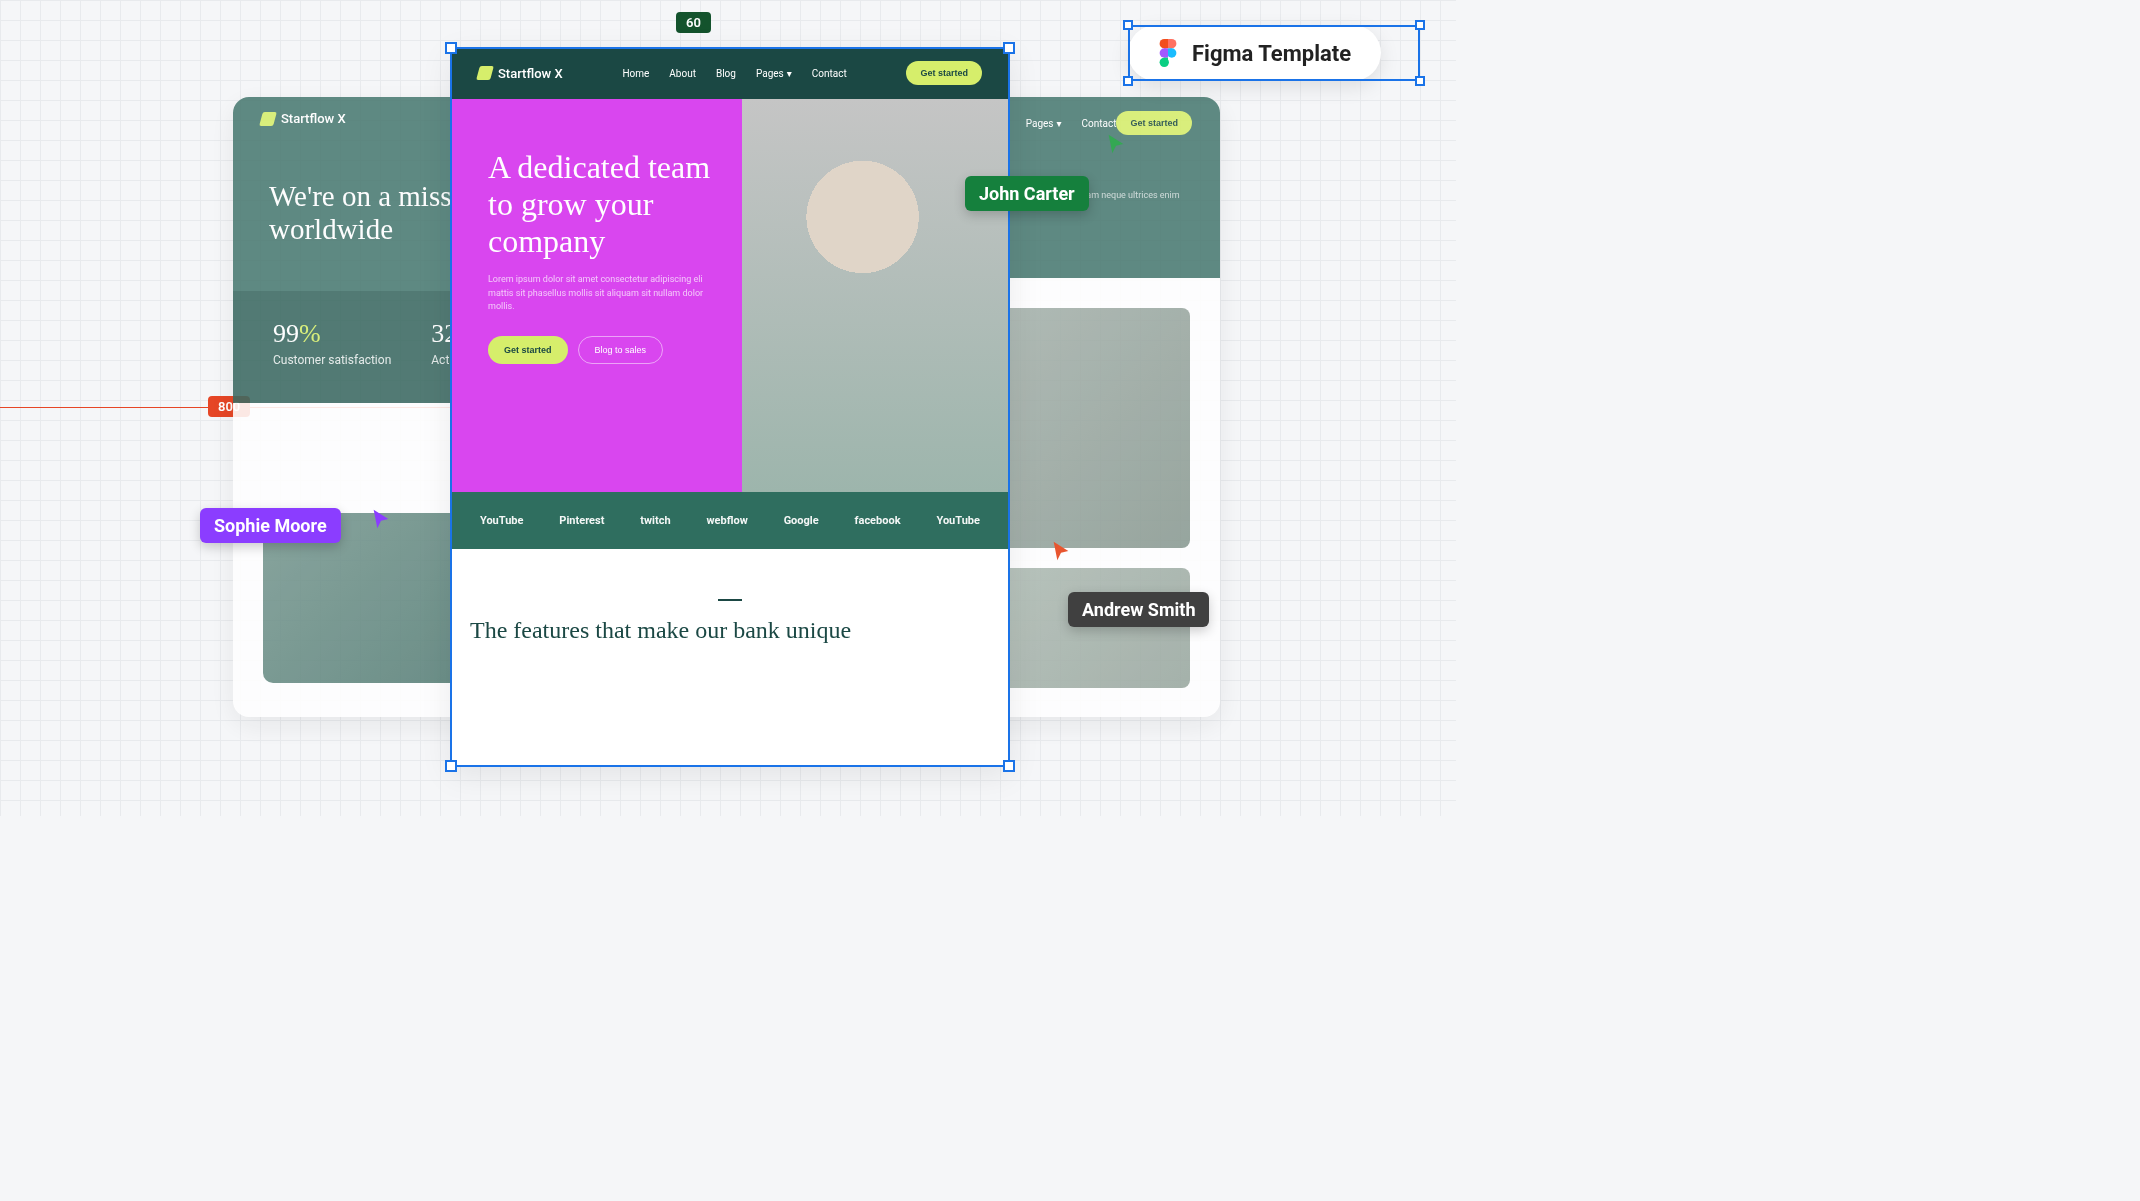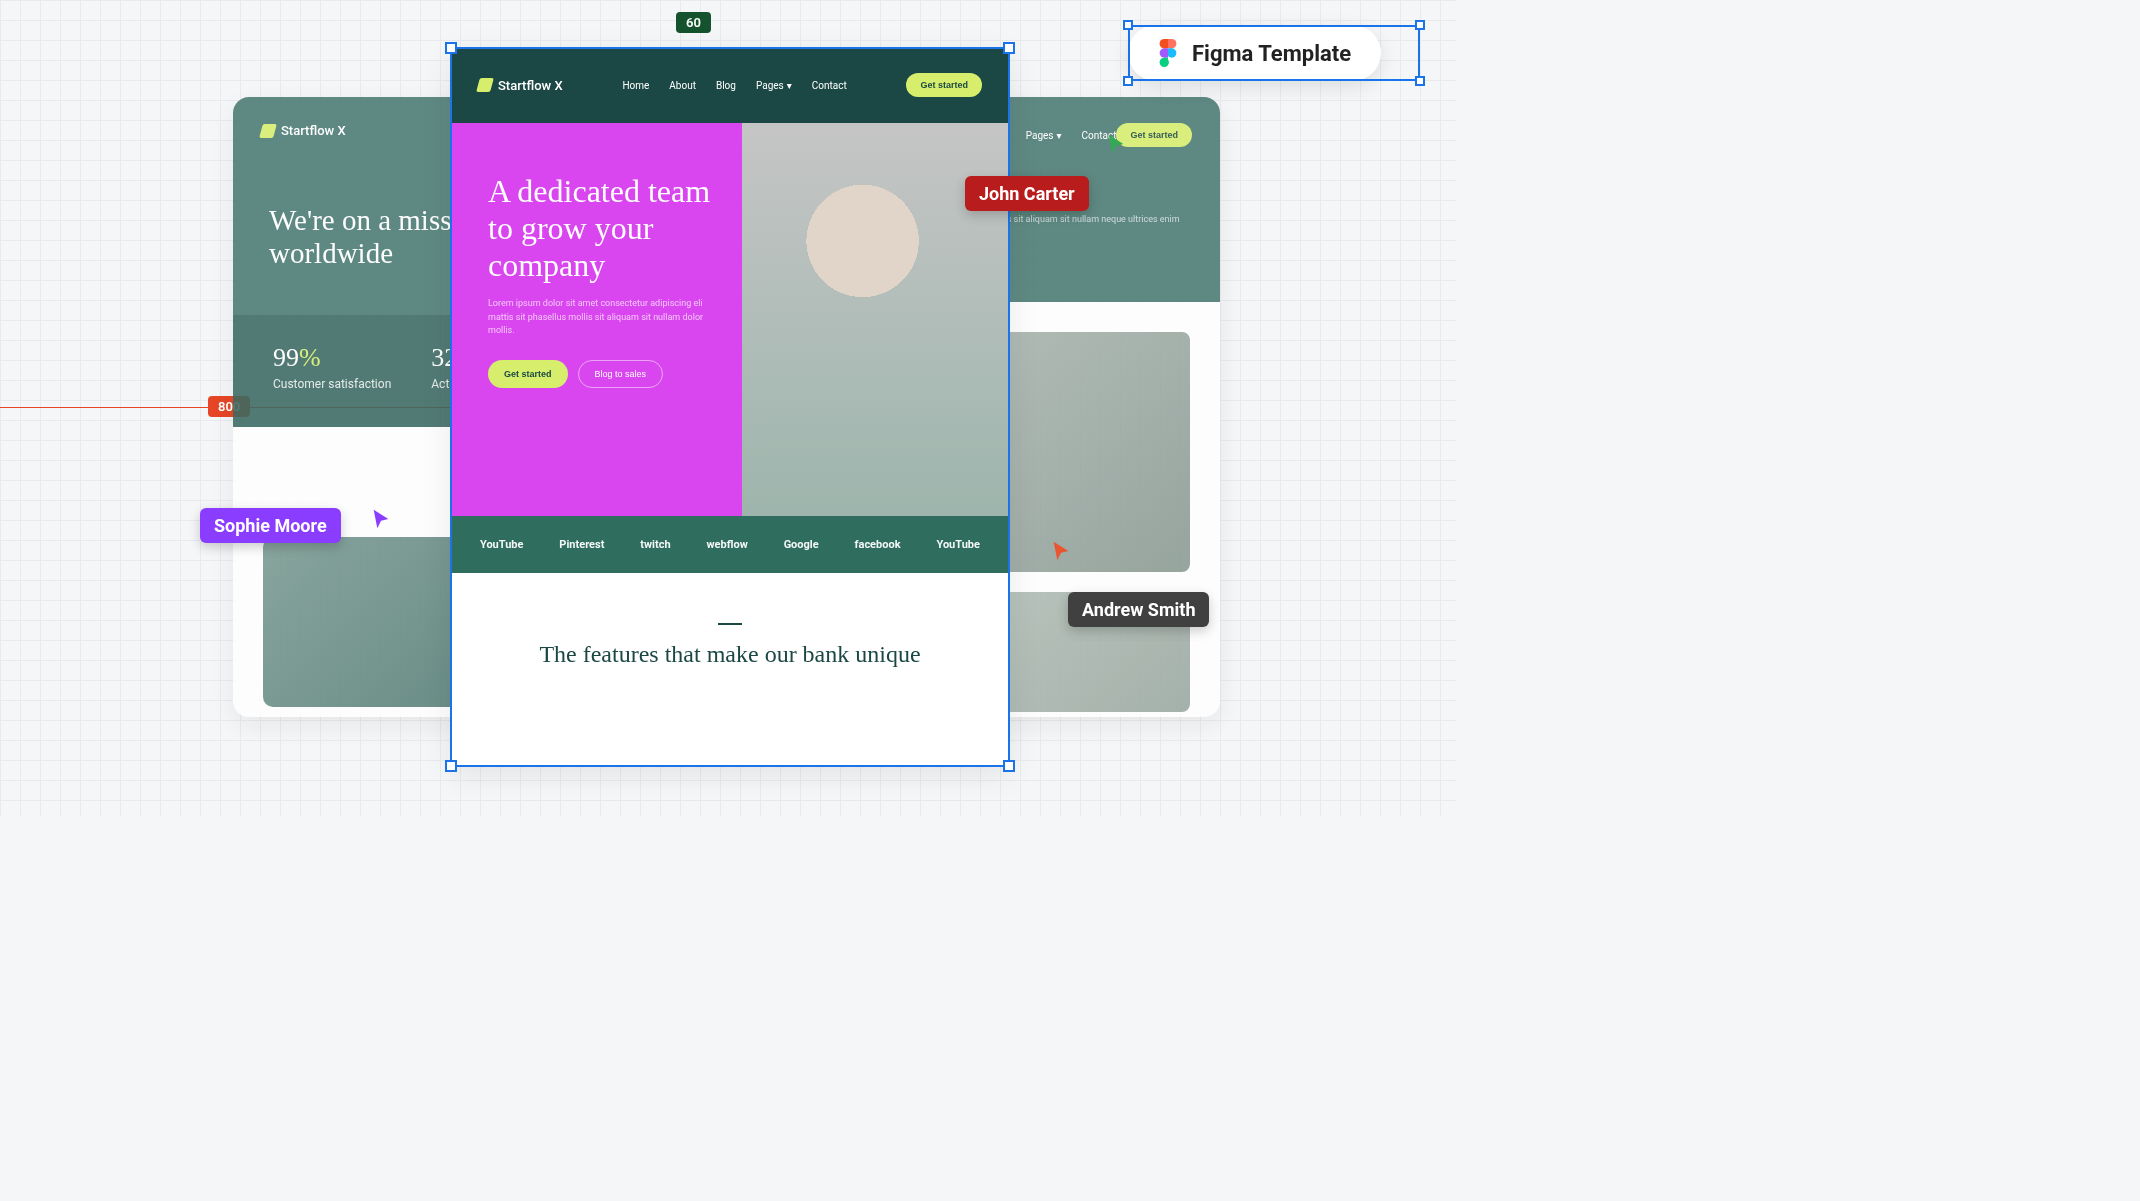--- a/index.html
+++ b/index.html
@@ -49,21 +49,21 @@
   position: absolute; width: 12px; height: 12px; background: #fff; border: 2px solid #1a73e8;
 }
 .sel-tl { top: -7px; left: -7px; }
 .sel-tr { top: -7px; right: -7px; }
 .sel-bl { bottom: -7px; left: -7px; }
 .sel-br { bottom: -7px; right: -7px; }
 
 
 .site-nav {
   display: flex; align-items: center; justify-content: space-between;
-  padding: 26px 28px; background: #1b4844; color: #fff;
+  padding: 14px 28px; background: #1b4844; color: #fff;
 }
 .logo { display: flex; align-items: center; gap: 6px; font-size: 13px; font-weight: 500; }
 .logo-icon { width: 14px; height: 14px; background: #d6ee6b; transform: skewX(-15deg); border-radius: 2px; }
 .nav-links { display: flex; gap: 20px; font-size: 10px; align-items: flex-end; }
 .nav-links span { display: flex; align-items: center; gap: 3px; }
 .btn-cta {
   background: #d6ee6b; color: #1b4844; font-size: 9px; font-weight: 600;
   padding: 7px 14px; border-radius: 20px; border: none;
 }
 .hero { display: flex; background: #d946ef; }
@@ -73,21 +73,21 @@
 .hero-btns { display: flex; gap: 10px; }
 .btn-primary { background: #d6ee6b; color: #1b4844; font-size: 9px; padding: 8px 16px; border-radius: 20px; border: none; font-weight: 600; }
 .btn-outline { background: transparent; color: #fff; font-size: 9px; padding: 8px 16px; border-radius: 20px; border: 1px solid rgba(255,255,255,0.5); }
 .hero-right { width: 268px; height: 393px; background: linear-gradient(135deg, #d8d8d8, #a8b5b0); position: relative; overflow: hidden; }
 .person-ph { position: absolute; inset: 0; background: radial-gradient(circle at 45% 30%, #e0d5c8 18%, transparent 18%), linear-gradient(180deg, #c5c5c5 0%, #9db5ac 100%); }
 .brands {
   background: #2f6e5f; padding: 22px 12px; display: flex; justify-content: space-around; align-items: center;
   color: #fff; font-size: 11px; font-weight: 700;
 }
 .brands span { opacity: 0.95; }
-.features { background: #fff; padding: 50px 40px; text-align: center; }
+.features { background: #fff; padding: 50px 20px; }
 .feat-line { width: 24px; height: 2px; background: #1b4844; margin: 0 auto 14px; }
 .feat-title { font-family: Georgia, serif; font-size: 24px; color: #1b4844; line-height: 1.3; }
 
 
 .card-left .site-nav { background: #4a7a72; }
 .card-left .hero { background: #4a7a72; display: block; }
 .card-left .hero-left { padding: 40px 30px 30px 36px; }
 .card-left .hero-title { font-size: 29px; }
 .stats-row {
   display: flex; gap: 40px; padding: 28px 40px 36px; background: #3c6a62; color: #fff;
@@ -127,21 +127,21 @@
 
 .collab { position: absolute; z-index: 30; }
 .collab-label {
   padding: 7px 14px; border-radius: 6px; color: #fff; font-size: 18px; font-weight: 700;
   box-shadow: 0 4px 12px rgba(0,0,0,0.2);
 }
 .c-purple { top: 508px; left: 200px; }
 .c-purple .collab-label { background: #8b3dff; }
 .c-purple-cursor { position: absolute; top: 508px; left: 370px; z-index: 30; }
 .c-green { top: 176px; left: 965px; }
-.c-green .collab-label { background: #b91c1c; text-align: center; }
+.c-green .collab-label { background: #15803d; text-align: center; }
 .c-green-cursor { position: absolute; top: 133px; left: 1105px; z-index: 30; }
 .c-orange { top: 592px; left: 1068px; }
 .c-orange .collab-label { background: #404040; }
 .c-orange-cursor { position: absolute; top: 540px; left: 1050px; z-index: 30; }
 
 .cursor-svg { width: 22px; height: 22px; display: block; }
 </style>
 </head>
 <body>
 

